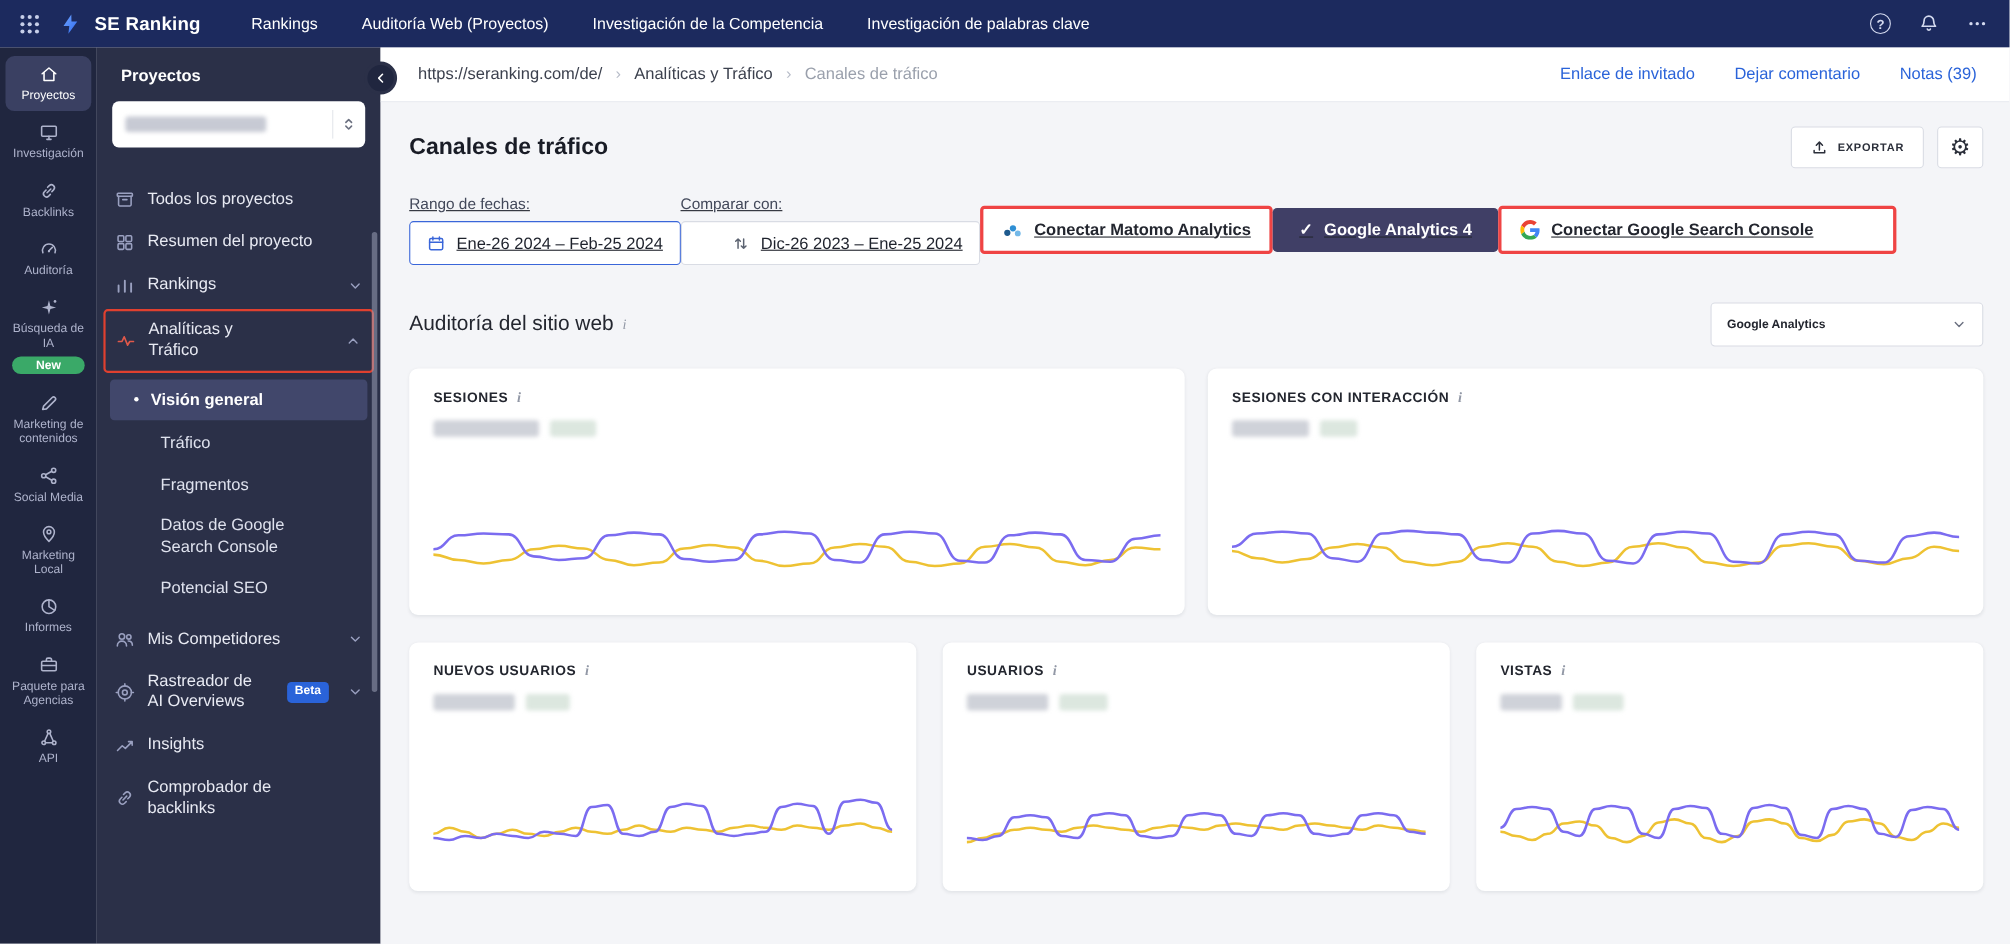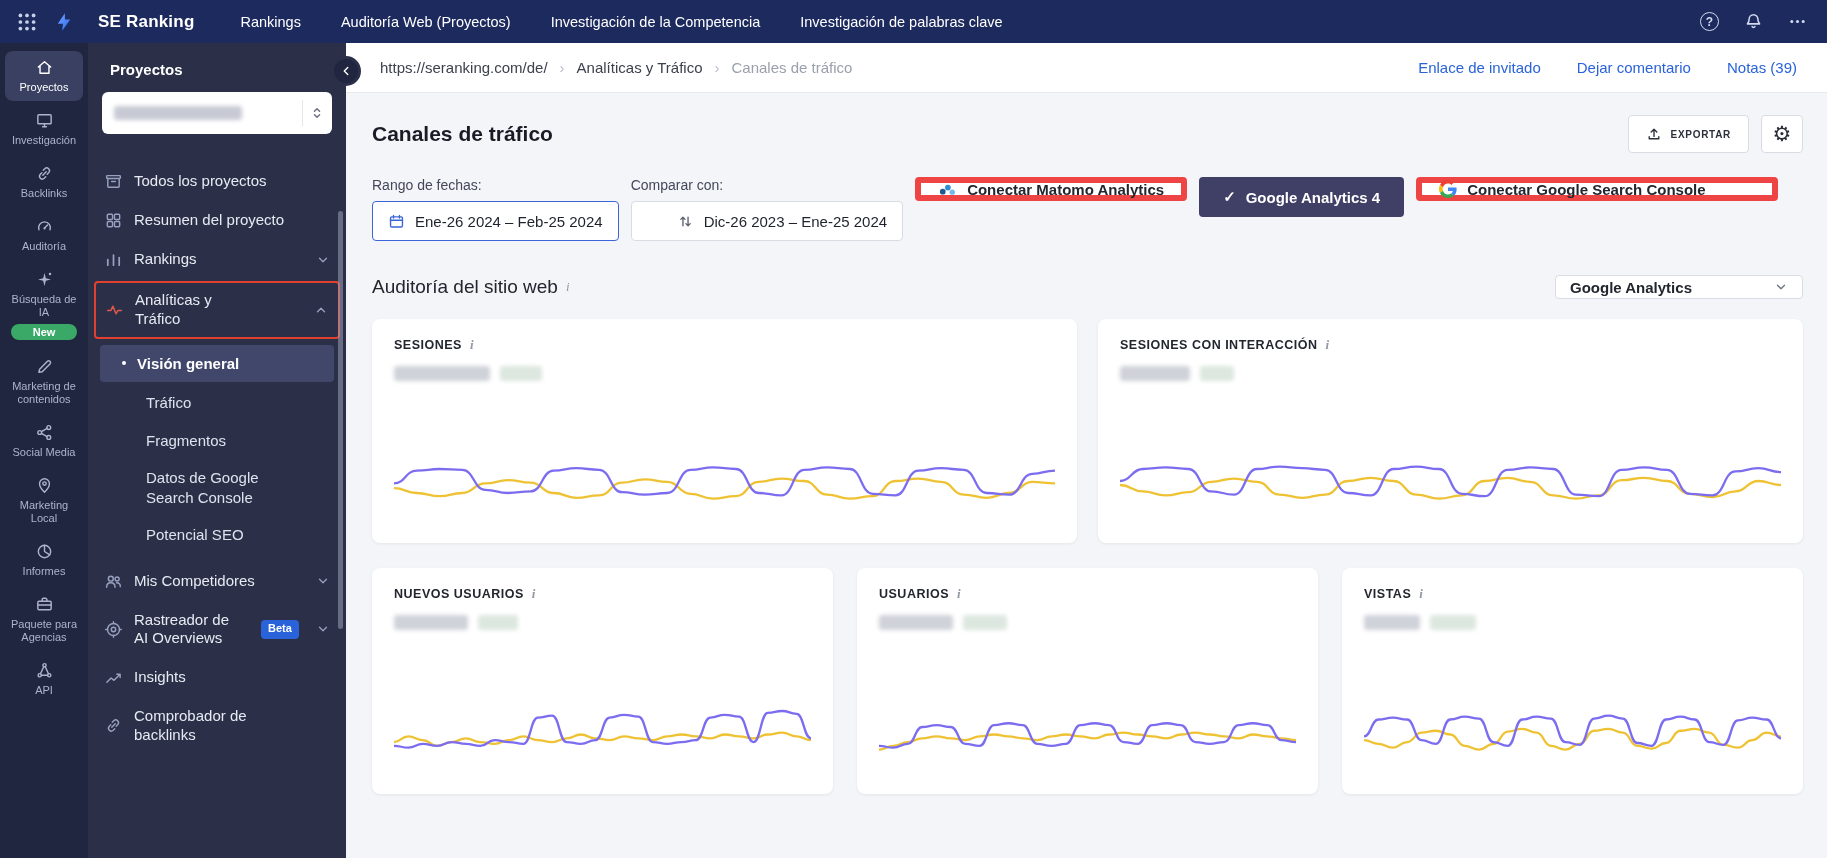--- a/index.html
+++ b/index.html
@@ -3,21 +3,21 @@
 <meta charset="utf-8">
 <style>
   * { margin:0; padding:0; box-sizing:border-box; }
   html,body { width:1827px; height:858px; }
   body { font-family:"Liberation Sans", sans-serif; background:#f4f5f8; overflow:hidden; color:#23262f; }
   svg { display:block; }
 
   
   .topnav { height:43px; background:#1c2a5e; display:flex; align-items:center; padding:0 20px 0 16px; color:#fff; position:relative; z-index:20; }
   .apps-btn { width:22px; height:22px; color:#c7cfe9; margin-right:16px; cursor:pointer; }
-  .brand { display:flex; align-items:center; gap:24px; margin-right:46px; cursor:pointer; }
+  .brand { display:flex; align-items:center; gap:12px; margin-right:46px; cursor:pointer; }
   .brand-name { font-size:17px; font-weight:bold; letter-spacing:0.2px; }
   .topnav-items { display:flex; gap:40px; font-size:14.5px; }
   .topnav-item { cursor:pointer; white-space:nowrap; }
   .topnav-right { margin-left:auto; display:flex; align-items:center; gap:25px; color:#d4daef; }
   .circle-q { width:19px; height:19px; border:1.7px solid #d4daef; border-radius:50%; display:flex; align-items:center; justify-content:center; font-size:12px; font-weight:bold; cursor:pointer; }
   .icon-btn { cursor:pointer; }
 
   
   .shell { display:flex; height:815px; position:relative; }
 
@@ -62,34 +62,34 @@
   .crumb-links { margin-left:auto; display:flex; gap:36px; color:#2a63d9; font-size:15px; }
   .crumb-links span { cursor:pointer; white-space:nowrap; }
 
   .content { padding:22px 24px 0 26px; height:765px; overflow:hidden; }
   .title-row { display:flex; align-items:center; }
   .page-title { font-size:21px; font-weight:bold; color:#191c26; }
   .title-actions { margin-left:auto; display:flex; gap:12px; }
   .btn-export { height:38px; background:#fff; border:1px solid #d9dce4; border-radius:4px; display:flex; align-items:center; gap:9px; padding:0 17px; font-size:10px; font-weight:bold; letter-spacing:0.7px; color:#2b2f3a; cursor:pointer; }
   .btn-gear { width:42px; height:38px; background:#fff; border:1px solid #d9dce4; border-radius:4px; display:flex; align-items:center; justify-content:center; font-size:21px; color:#2b2f3a; cursor:pointer; }
 
-  .filters-row { display:flex; align-items:flex-start; gap:12px; margin-top:24px; }
+  .filters-row { display:flex; align-items:center; margin-top:24px;text-decoration:underline; }
   .filters-row > * { flex-shrink:0; }
   .filter-group { display:flex; flex-direction:column; gap:8px; }
   .filter-label { font-size:14px; color:#42485a; }
   .date-input { height:40px; background:#fff; border:1.5px solid #3a66d9; border-radius:4px; display:flex; align-items:center; gap:10px; padding:0 15px; font-size:15px; color:#1e222c; cursor:pointer; white-space:nowrap; }
   .date-input.compare { border:1px solid #d9dce4;padding-left:45px; }
-  .btn-connect { height:24px; background:#fff; border:6px solid #ef4444; border-radius:4px; display:flex; align-items:center; gap:10px; padding:4px 17px; font-size:15px; font-weight:bold; color:#23262f; cursor:pointer; white-space:nowrap; }
+  .btn-connect { height:44px; background:#fff; border:3px solid #ef4444; border-radius:4px; display:flex; align-items:center; gap:10px; padding:4px 17px; font-size:15px; font-weight:bold; color:#23262f; cursor:pointer; white-space:nowrap; }
   .btn-ga4 { height:40px; background:#403f66; color:#fff; border:none; border-radius:4px; display:flex; align-items:center; gap:10px; padding:0 24px; font-size:15px; font-weight:bold; cursor:pointer; white-space:nowrap; }
   .btn-gsc { min-width:362px; }
 
   .section-row { display:flex; align-items:center; margin-top:34px; }
   .section-title { font-size:19px; color:#23262f; }
   .info { font-style:italic; font-family:"Liberation Serif", serif; color:#9298a6; font-size:13px; margin-left:8px; }
-  .dropdown { margin-left:auto; width:248px; height:24px; background:#fff; border:1px solid #d9dce4; border-radius:4px; display:flex; align-items:center; justify-content:space-between; padding:0 14px; font-size:15px; font-weight:bold; color:#23262f; cursor:pointer; }
+  .dropdown { margin-left:auto; width:248px; height:40px; background:#fff; border:1px solid #d9dce4; border-radius:4px; display:flex; align-items:center; justify-content:space-between; padding:0 14px; font-size:11px; font-weight:bold; color:#23262f; cursor:pointer; }
   .dropdown .chev { color:#6b7080; }
 
   .cards-top { display:grid; grid-template-columns:1fr 1fr; gap:21px; margin-top:20px; }
   .cards-bottom { display:grid; grid-template-columns:1fr 1fr 1fr; gap:24px; margin-top:25px; }
   .card { background:#fff; border-radius:8px; box-shadow:0 1px 3px rgba(20,24,40,0.07); padding:18px 22px 14px; height:224px; display:flex; flex-direction:column; }
   .cards-bottom .card { height:226px; }
   .card-title { font-size:12.5px; font-weight:bold; letter-spacing:0.5px; color:#23262f; display:flex; align-items:baseline; }
   .legend { display:flex; gap:10px; margin-top:13px; align-items:center; }
   .chart { margin-top:auto; height:80px; margin-bottom:12px; }
   .cards-bottom .chart { height:94px; margin-bottom:6px; }

